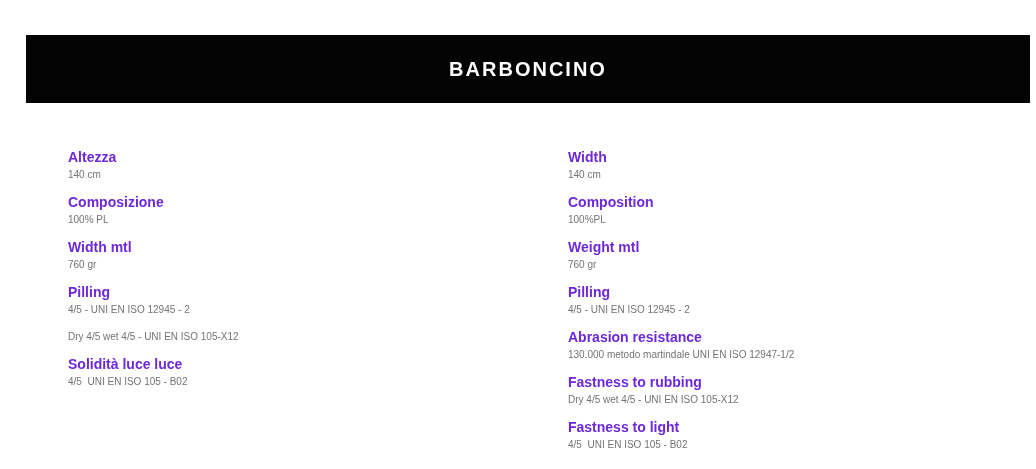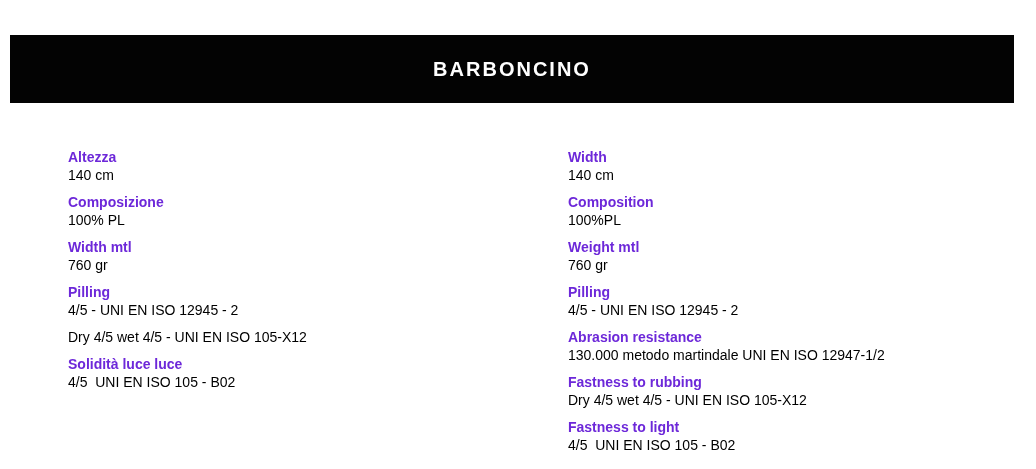--- a/index.html
+++ b/index.html
@@ -9,21 +9,21 @@
   body {
     width: 1036px;
     height: 469px;
     background: #ffffff;
     font-family: "Liberation Sans", sans-serif;
     overflow: hidden;
     position: relative;
   }
   .title-bar {
     position: absolute;
-    left: 10px;
+    left: 26px;
     top: 35px;
     width: 1004px;
     height: 68px;
     background: #030303;
     display: flex;
     align-items: center;
     justify-content: center;
   }
   .title {
     margin: 0;
@@ -45,24 +45,24 @@
     margin-bottom: 9px;
   }
   .spec-label {
     font-size: 14px;
     line-height: 18px;
     font-weight: 700;
     color: #6d28d9;
     white-space: pre-wrap;
   }
   .spec-value {
-    font-size: 14px;
+    font-size: 10px;
     line-height: 18px;
     font-weight: 400;
-    color: #000000;
+    color: #737373;
     white-space: pre-wrap;
   }
 </style>
 </head>
 <body>
 
 <div class="page">
 
   <header class="title-bar">
     <h1 class="title">BARBONCINO</h1>

